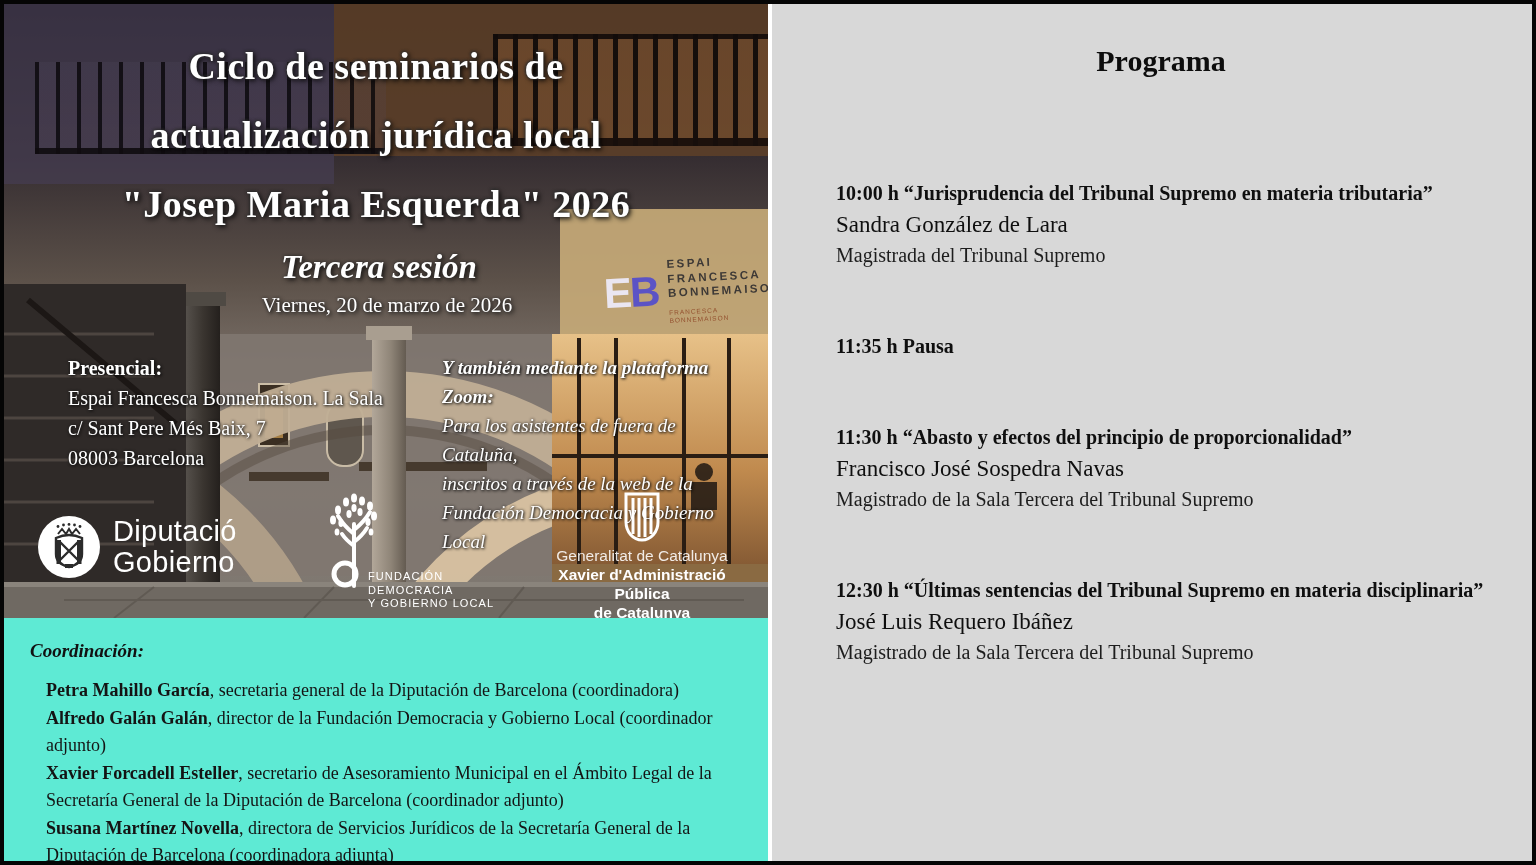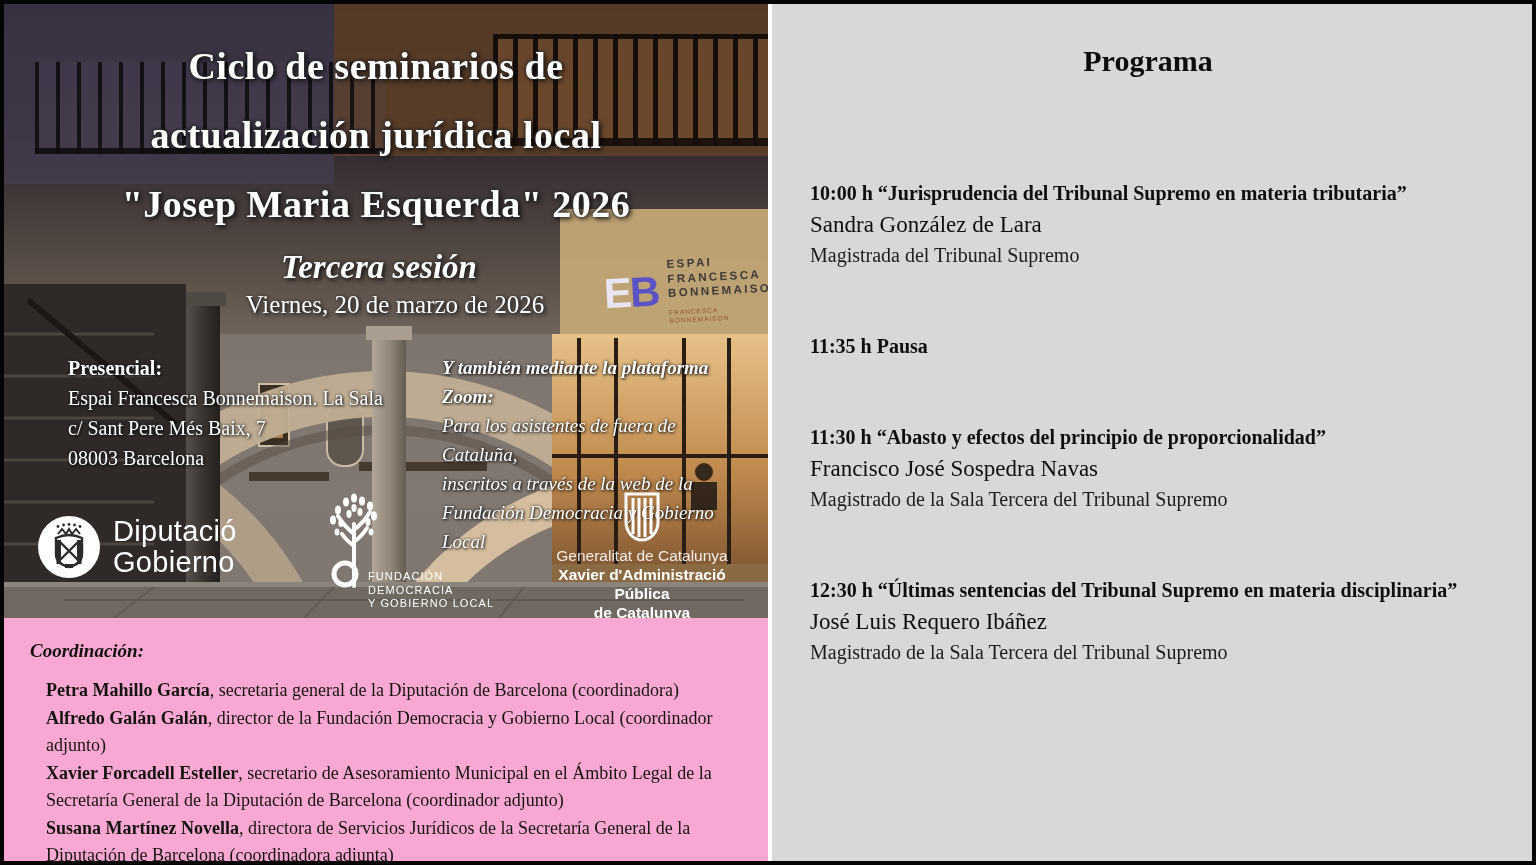--- a/index.html
+++ b/index.html
@@ -18,22 +18,22 @@
     border-bottom:6px solid rgba(16,12,15,.9); }
   .rail-b { position:absolute; top:30px; right:0; width:36%; height:112px;
     background:repeating-linear-gradient(90deg, rgba(14,9,8,.9) 0 5px, rgba(150,96,52,.30) 5px 20px);
     border-top:5px solid rgba(18,12,10,.92); border-bottom:8px solid rgba(24,15,11,.95); }
   .ph-title { position:absolute; top:28px; left:36px; right:56px; text-align:center;
     color:#fff; font-weight:bold; font-size:38px; line-height:69px; letter-spacing:.5px;
     text-shadow:0 0 3px rgba(45,45,45,.95), 2px 2px 5px rgba(0,0,0,.85), -1px -1px 3px rgba(50,50,50,.8); }
   .ph-session { position:absolute; top:243px; left:0; width:750px; text-align:center;
     color:#fff; font-weight:bold; font-style:italic; font-size:33px; line-height:40px;
     text-shadow:0 0 3px rgba(45,45,45,.95), 2px 2px 5px rgba(0,0,0,.85); }
-  .ph-date { position:absolute; top:285px; left:16px; width:750px; text-align:center;
-    color:#fff; font-size:25px; line-height:32px;
+  .ph-date { position:absolute; top:285px; left:8px; width:750px; text-align:center;
+    color:#fff; font-size:21px; line-height:32px;
     text-shadow:0 0 3px rgba(45,45,45,.95), 2px 2px 4px rgba(0,0,0,.85); }
   .ph-cols { position:absolute; top:349px; left:40px; right:26px; display:flex;margin-left:24px; }
   .ph-presencial { width:374px; color:#fff; font-size:20px; line-height:30px;
     text-shadow:0 0 3px rgba(30,30,30,.9), 1px 1px 3px rgba(0,0,0,.85); }
   .ph-presencial .lbl { font-weight:bold; }
   .ph-zoom { flex:1; color:#fff; font-style:italic; font-size:19px; line-height:29px;
     text-shadow:0 0 3px rgba(30,30,30,.9), 1px 1px 3px rgba(0,0,0,.85); }
   .ph-zoom .lead { font-weight:bold; }
   
   .ph-sign { position:absolute; left:596px; top:248px; width:170px; transform:rotate(-3deg); }
@@ -50,28 +50,28 @@
     font-weight:normal; font-size:29px; line-height:31px; color:#fff; letter-spacing:.3px; }
   .logo-fdgl { position:absolute; left:320px; top:486px; }
   .fdgl-text { position:absolute; left:44px; top:66px; font-family:"Liberation Sans","DejaVu Sans",sans-serif;
     font-size:11px; line-height:13.5px; letter-spacing:1.1px; color:#fff; white-space:nowrap;margin-top:14px; }
   .logo-gencat { position:absolute; left:530px; top:488px; width:216px; text-align:center;
     font-family:"Liberation Sans","DejaVu Sans",sans-serif; color:#fff; }
   .gencat-shield { display:block; margin:0 auto 4px; }
   .gencat-l1 { font-size:15.5px; line-height:19px; color:rgba(255,255,255,.88); }
   .gencat-l2,.gencat-l3 { font-size:15.5px; line-height:19px; font-weight:bold; }
   
-  .coord { position:relative; width:764px; height:243px; background:#f9a8d4; padding:22px 10px 0 26px;font-family:Liberation Serif, serif; }
+  .coord { position:relative; width:764px; height:243px; background:#5eead4; padding:22px 10px 0 26px;font-family:Liberation Serif, serif; }
   .coord-heading { font-weight:bold; font-style:italic; font-size:19px; }
   .coord-list { margin:15px 0 0 16px; }
   .coord-member { font-size:18px; line-height:27.5px; color:#141414; }
   .coord-member .nm { font-weight:bold; }
   
   .right-col { position:absolute; left:768px; top:0; width:760px; height:857px;
-    background:#d8d8d8; padding:40px 46px 0 38px; }
+    background:#d8d8d8; padding:40px 46px 0 64px; }
   .prog-heading { text-align:center; font-weight:bold; font-size:30px; line-height:34px; color:#0d0d0d; }
   .prog-items { margin-top:100px; }
   .prog-item { margin-bottom:60px; }
   .pi-title { font-weight:bold; font-size:20px; line-height:31px; color:#0f0f0f; }
   .pi-speaker { font-weight:normal; font-size:23px; line-height:31px; color:#0f0f0f; }
   .pi-role { font-size:20px; line-height:31px; color:#1d1d1d; }
 </style>
 </head>
 <body>
 

